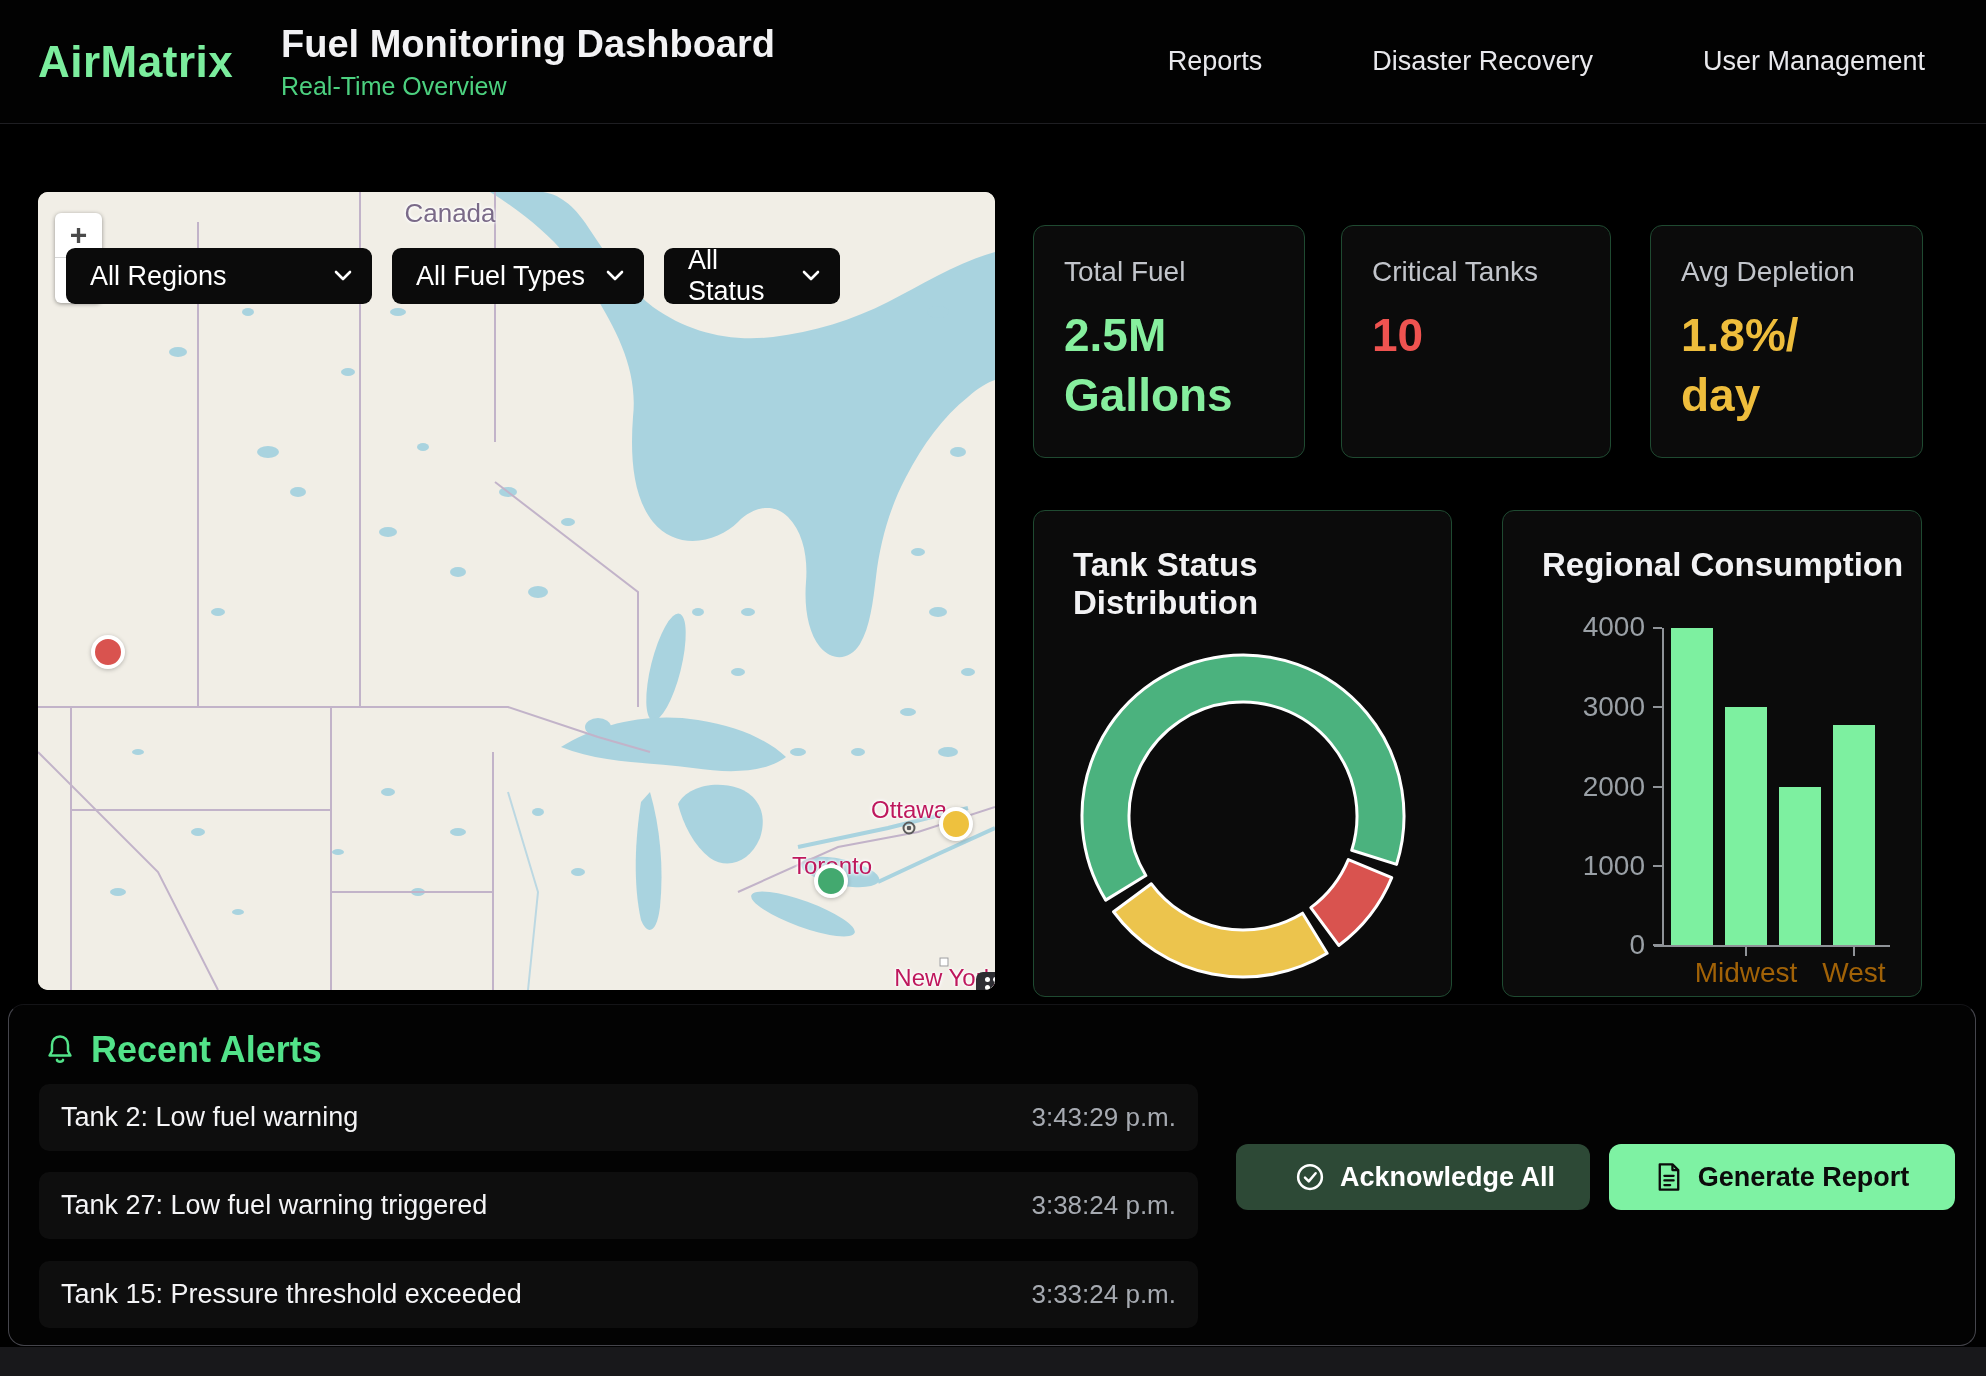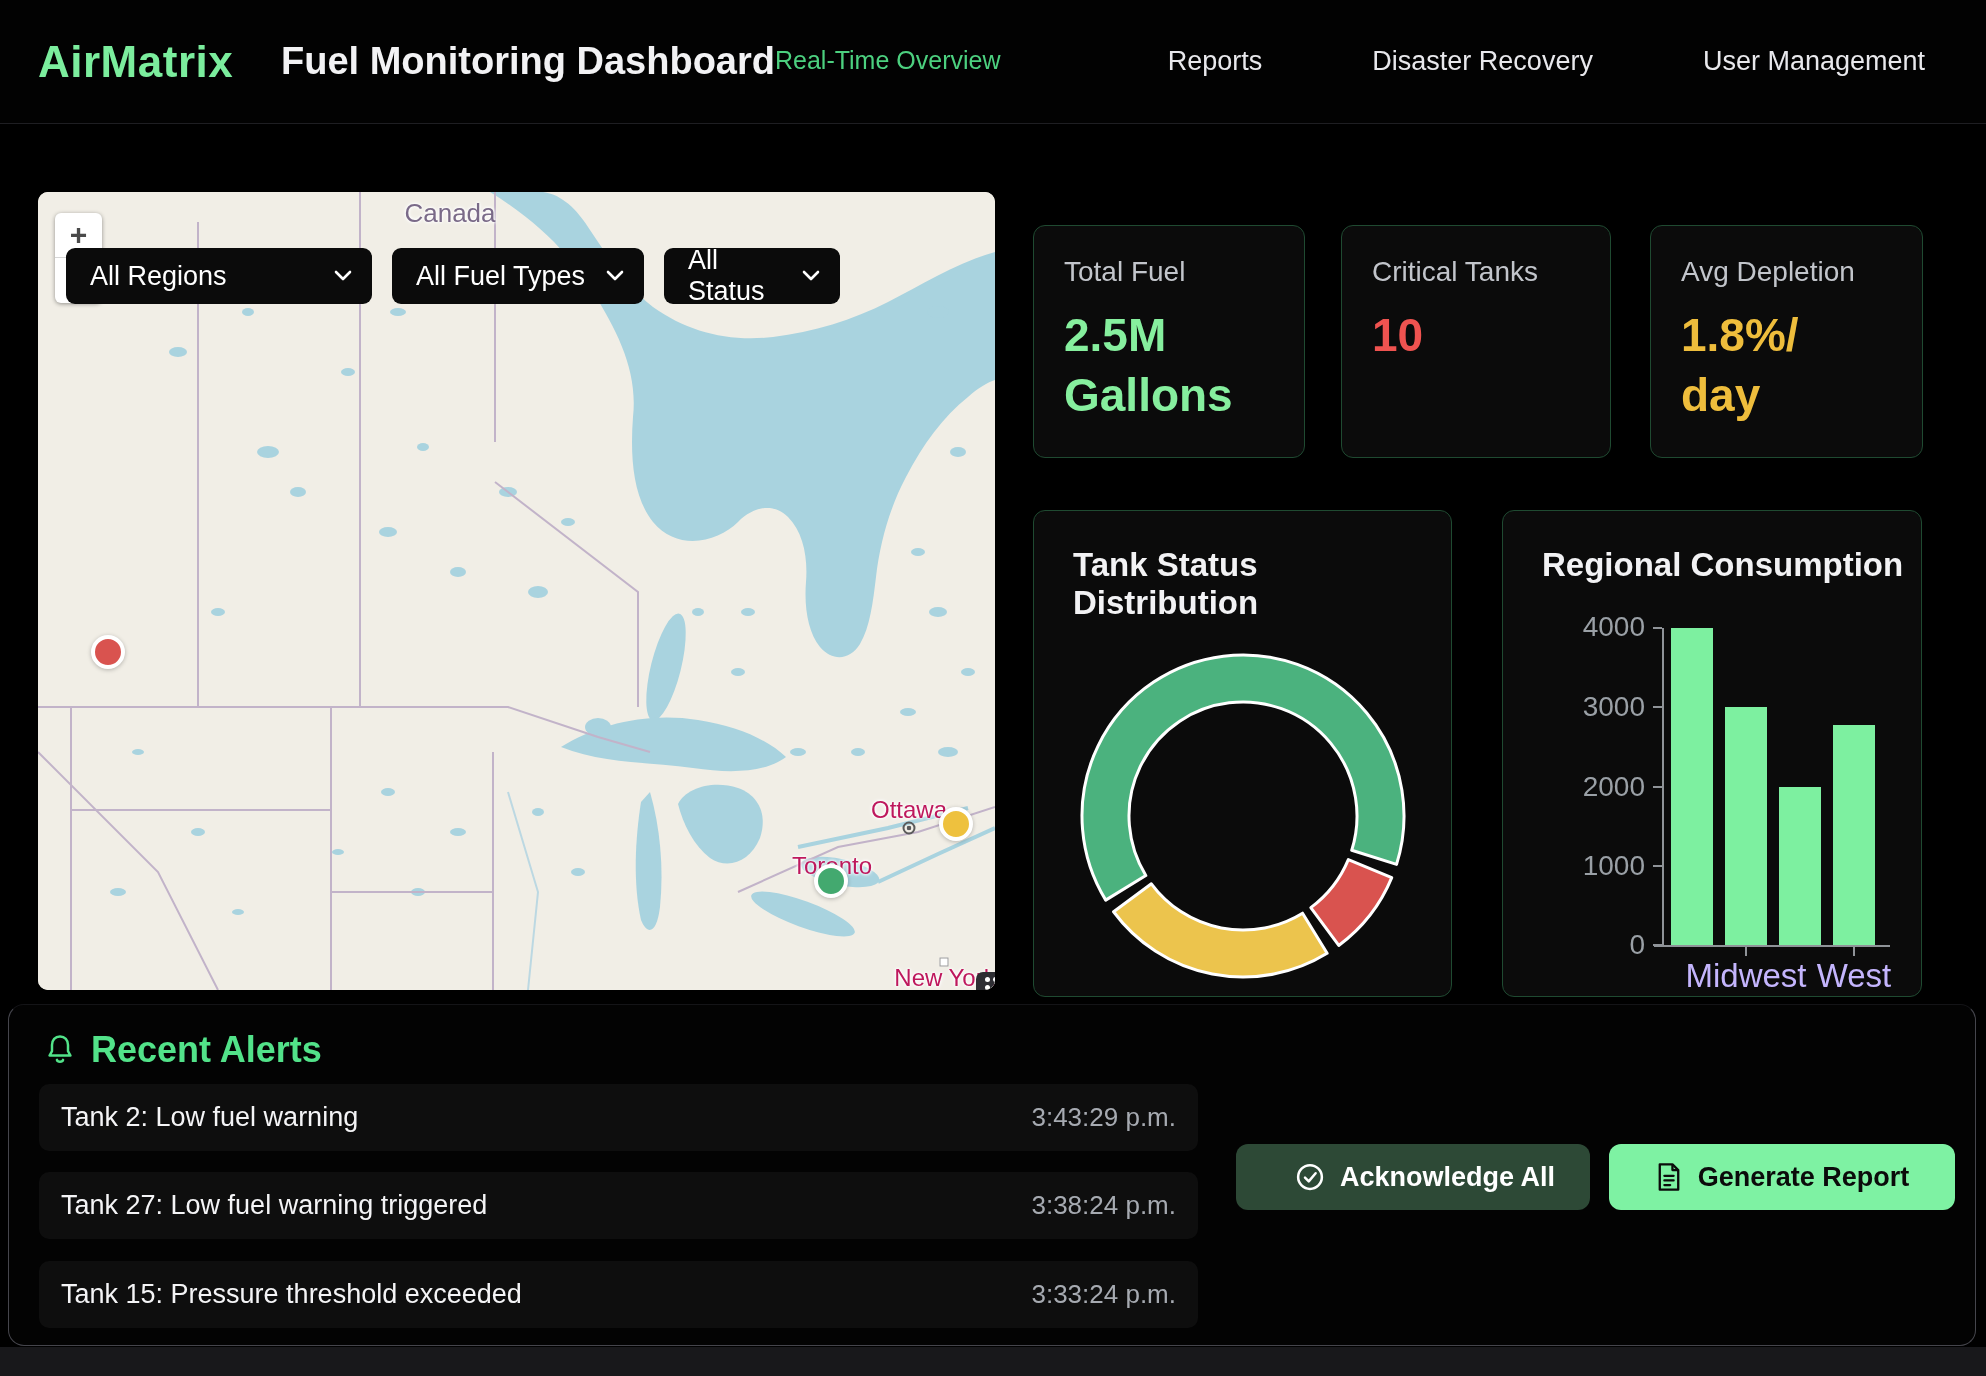--- a/index.html
+++ b/index.html
@@ -3,21 +3,21 @@
 <meta charset="utf-8">
 <style>
   html,body{margin:0;padding:0;background:#000;}
   body{width:1986px;height:1376px;position:relative;overflow:hidden;
        font-family:"Liberation Sans",sans-serif;color:#fff;}
 
   
   .header{position:absolute;left:0;top:0;width:1986px;height:124px;background:#020202;
           border-bottom:1px solid #1e1e22;display:flex;align-items:center;box-sizing:border-box;}
   .brand{margin-left:38px;width:243px;font-size:44px;font-weight:bold;color:#7bed9d;letter-spacing:.5px;}
-  .title-block{display:flex;flex-direction:row;}
+  .title-block{display:flex;flex-direction:column;}
   .page-title{font-size:38px;font-weight:bold;color:#f2f2f4;}
   .page-subtitle{font-size:25px;color:#4cd07f;margin-top:6px;}
   .nav{margin-left:auto;display:flex;gap:110px;padding-right:61px;justify-content:center;}
   .nav-item{font-size:27px;color:#e8e8ec;cursor:pointer;}
 
   
   .map{position:absolute;left:38px;top:192px;width:957px;height:798px;border-radius:10px;
        overflow:hidden;background:#f1eee6;}
   .map svg.basemap{position:absolute;left:0;top:0;}
   .map-label{position:absolute;transform:translate(-50%,-50%);font-size:24px;color:#be185d;
@@ -57,21 +57,21 @@
   .card-title{font-size:33px;font-weight:bold;color:#f2f2f4;padding:35px 0 0 39px;}
 
   #donut-svg{position:absolute;left:39px;top:135px;}
 
   #barplot{position:absolute;left:0;top:0;width:420px;height:487px;}
   .yaxis{position:absolute;left:159px;top:117px;width:2px;height:317px;}
   .xaxis{position:absolute;left:151px;top:434px;width:236px;height:2px;}
   .ytick{position:absolute;left:42px;width:100px;text-align:right;font-size:28px;color:#9aa0a6;}
   .ydash{position:absolute;left:150px;width:9px;height:2px;}
   .bar{position:absolute;width:42px;}
-  .xtick{position:absolute;top:446px;width:140px;text-align:center;font-size:33px;color:#c4b5fd;}
+  .xtick{position:absolute;top:446px;width:140px;text-align:center;font-size:28px;color:#a16207;}
   .xdash{position:absolute;top:436px;width:2px;height:9px;}
 
   
   .alerts-panel{position:absolute;left:8px;top:1004px;width:1968px;height:342px;background:#030303;
                 border:1px solid #45454c;border-top-color:#141417;border-radius:16px;box-sizing:border-box;}
   .alerts-heading{position:absolute;left:36px;top:24px;display:flex;align-items:center;gap:16px;}
   .alerts-heading span{font-size:36px;font-weight:bold;color:#52e289;}
   .alert-row{position:absolute;left:30px;width:1159px;height:67px;background:#0e0e0e;border-radius:10px;
              display:flex;align-items:center;justify-content:space-between;padding:0 22px;
              box-sizing:border-box;cursor:pointer;}

